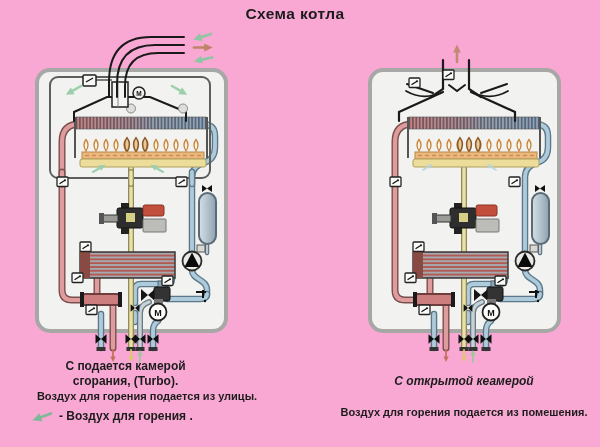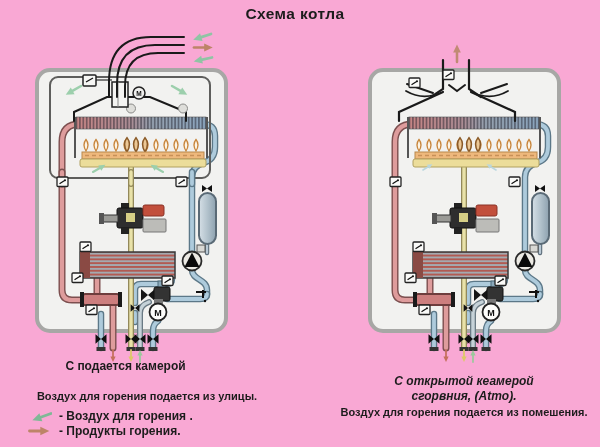--- a/index.html
+++ b/index.html
@@ -282,37 +282,31 @@
 
     <use href="#arr" color="#b9d6de" transform="translate(423,170) rotate(-32) scale(0.5)"></use>
     <use href="#arr" color="#b9d6de" transform="translate(496,170) rotate(-148) scale(0.5)"></use>
   </g>
 </svg>
 
 <div class="title">Схема котла</div>
 
 <div class="cap left-cap">
   <div>С подается камерой</div>
+  <div>сгорания, (Turbo).</div>
 </div>
 <div class="subcap left-sub">Воздух для горения подается из улицы.</div>
 
 <div class="legend">
   <div class="lrow">
     <svg class="lar" width="24" height="14">
       <use href="#arr" transform="translate(23,4.5) rotate(160) scale(0.9)" color="#7fb896"></use>
     </svg>
     <span>- Воздух для горения .</span>
   </div>
-  <div class="lrow">
-    <svg class="lar" width="24" height="14">
-      <use href="#arr" transform="translate(1.5,7) scale(0.9)" color="#bd8468"></use>
-    </svg>
-    <span>- Продукты горения.</span>
-  </div>
 </div>
 
 <div class="cap right-cap">
   <div>С открытой кеамерой</div>
-  <div>сгорвния, (Atmo).</div>
 </div>
 <div class="subcap right-sub">Воздух для горения подается из помешения.</div>
 
 </div>
 
 </body></html>

